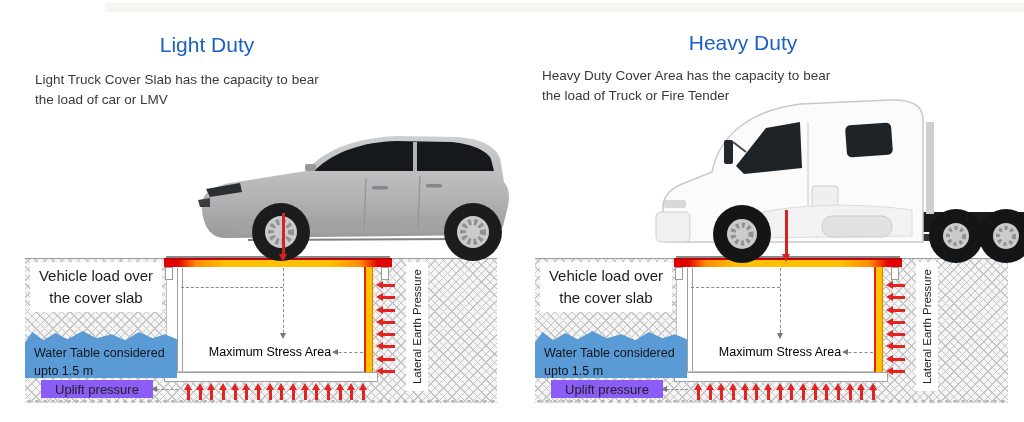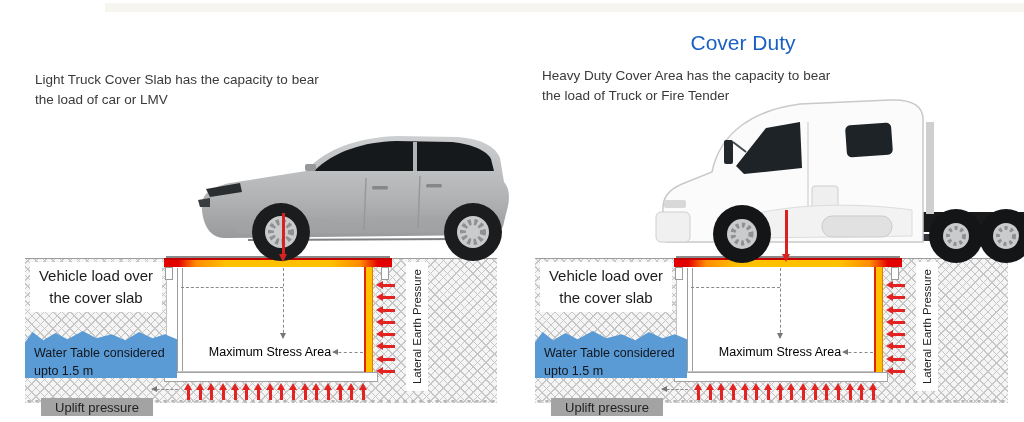--- a/index.html
+++ b/index.html
@@ -22,21 +22,21 @@
   .ground::after{content:"";position:absolute;left:0;right:0;bottom:-3px;height:6px;
       background:radial-gradient(circle at 4px 1px,#b5b5b5 0 1px,transparent 2.5px) repeat-x;background-size:8px 6px;}
   .ground-l{left:25px;width:472px;}
   .ground-r{left:535px;width:473px;}
 
   .labelbox{position:absolute;top:262px;width:132px;height:50px;background:#fff;display:flex;align-items:center;justify-content:center;
             text-align:center;font-size:15px;line-height:1.5;color:#1c1c1c;}
   .water{position:absolute;top:327px;width:152px;height:51px;background:#5b9bd5;color:#10151c;font-size:12.5px;line-height:1.45;
          padding:17px 0 0 9px;box-sizing:border-box;
          clip-path:polygon(0% 30%,5% 10%,12% 26%,20% 12%,28% 24%,38% 8%,47% 22%,57% 14%,66% 26%,75% 10%,84% 22%,92% 14%,100% 24%,100% 100%,0% 100%);}
-  .uplift{position:absolute;top:398px;width:112px;height:18px;background:#a3a3a3;display:flex;align-items:center;justify-content:center;
+  .uplift{position:absolute;top:380px;width:112px;height:18px;background:#8b5cf6;display:flex;align-items:center;justify-content:center;
           font-size:13px;color:#222;}
 
   .excav{position:absolute;top:266px;width:202px;height:106px;background:#fff;border:1px solid #c2c2c2;box-sizing:border-box;}
   .innerline{position:absolute;top:268px;width:4px;height:103px;border-left:1px solid #9c9c9c;border-right:1px solid #9c9c9c;}
   .floor{position:absolute;top:372px;width:214px;height:10px;background:#fff;border:1px solid #a3a3a3;box-sizing:border-box;}
   .slab{position:absolute;top:258px;width:228px;height:9px;border-top:2px solid #c40000;box-sizing:border-box;
         box-shadow:0 -4px 0 -2px #8a8a8a;
         background:linear-gradient(90deg,#e30000 0,#e30000 14px,#ff8c00 32px,#ffc000 62px,#ffc000 calc(100% - 62px),#ff8c00 calc(100% - 32px),#e30000 calc(100% - 14px),#e30000 100%);}
   .wall{position:absolute;top:267px;width:9px;height:105px;background:#ffc000;border-left:2px solid #e32400;border-right:1px solid #e07c00;box-sizing:border-box;}
   .support{position:absolute;top:267px;width:8px;height:13px;background:#fff;border:1px solid #9a9a9a;box-sizing:border-box;}
@@ -67,20 +67,21 @@
   .load-arrow::after{content:"";position:absolute;bottom:0;left:0;border-left:4.5px solid transparent;border-right:4.5px solid transparent;border-top:8px solid #d92121;}
 
   .vehicle{position:absolute;}
 </style>
 </head>
 <body>
 
 <div class="canvas">
   <div class="top-strip"></div>
 
+  <div class="title title-l">Light Duty</div>
   <div class="desc desc-l">Light Truck Cover Slab has the capacity to bear the load of car or LMV</div>
 
   <div class="ground ground-l"></div>
 
   <div class="excav" style="left:166px;"></div>
   <div class="innerline" style="left:177px;"></div>
   <div class="floor" style="left:164px;"></div>
   <div class="wall" style="left:364px;"></div>
   <div class="slab" style="left:164px;"></div>
   <div class="support" style="left:165px;"></div>
@@ -221,21 +222,21 @@
     <circle cx="123" cy="140" r="16" fill="#c9cbcd"></circle>
     <circle cx="123" cy="140" r="10" fill="none" stroke="#8e9092" stroke-width="6" stroke-dasharray="3 3"></circle>
     <circle cx="315" cy="140" r="29" fill="#1b1c1e"></circle>
     <circle cx="315" cy="140" r="16" fill="#c9cbcd"></circle>
     <circle cx="315" cy="140" r="10" fill="none" stroke="#8e9092" stroke-width="6" stroke-dasharray="3 3"></circle>
   </svg>
   <div class="load-arrow" style="left:279px;top:213px;height:49px;">
       <i></i>
     </div>
 
-  <div class="title title-r">Cover Duty</div>
+  <div class="title title-r">Heavy Duty</div>
   <div class="desc desc-r">Heavy Duty Cover Area has the capacity to bear the load of Truck or Fire Tender</div>
 
   <div class="ground ground-r"></div>
 
   <div class="excav" style="left:676px;"></div>
   <div class="innerline" style="left:687px;"></div>
   <div class="floor" style="left:674px;"></div>
   <div class="wall" style="left:874px;"></div>
   <div class="slab" style="left:674px;"></div>
   <div class="support" style="left:675px;"></div>

